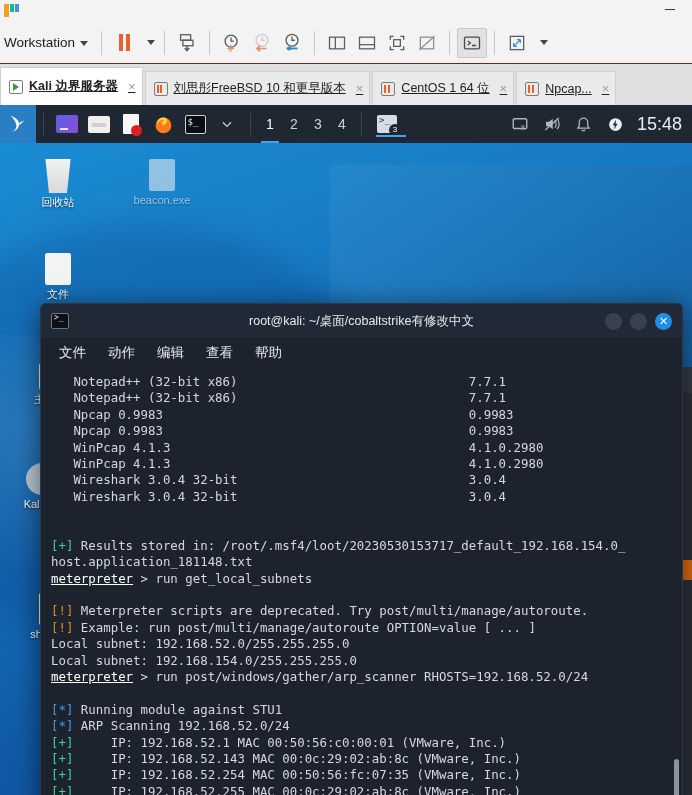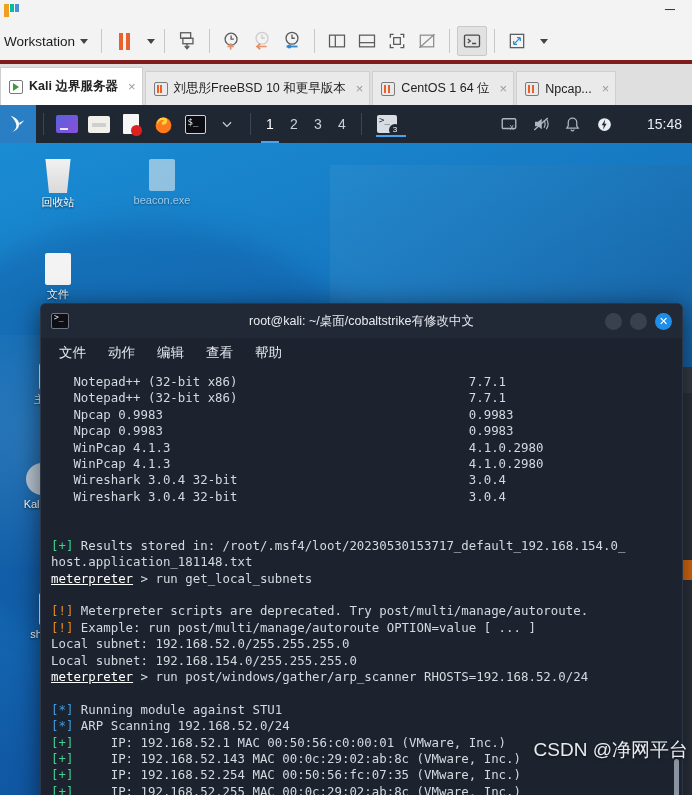--- a/index.html
+++ b/index.html
@@ -21,21 +21,21 @@
   #vm-logo .b3{position:absolute;left:11px;top:1px;width:4px;height:8px;background:#4a90d9;}
   #vm-title{ font-size:13px; color:#1a1a1a; margin-left:14px; white-space:nowrap;}
   #vm-min{
     position:absolute; right:8px; top:2px; width:28px; height:18px;
     font-size:14px; color:#333; text-align:center; line-height:14px;
   }
 
   #vm-toolbar{
     position:absolute; left:0; top:22px; width:692px; height:42px;
     background:#f3f3f3; display:flex; align-items:center; gap:0;
-    border-bottom:4px solid #7f1d1d;
+    border-bottom:1px solid #7f1d1d;
   }
   .tb-menu{ font-size:13.5px; color:#1a1a1a; padding:0 6px 0 4px; white-space:nowrap;}
   .caret{ display:inline-block; width:0;height:0;border-left:4px solid transparent;
           border-right:4px solid transparent;border-top:5px solid #444; margin-left:5px;
           vertical-align:middle;}
   .tb-sep{ width:1px; height:24px; background:#c8c8c8; margin:0 7px;}
   .tb-btn{ width:30px; height:30px; display:flex;align-items:center;justify-content:center;
            position:relative; }
   .tb-btn.active{ background:#e2e2e2; border:1px solid #c9c9c9; border-radius:2px;}
   .pause-ico{ display:flex; gap:3px;}
@@ -44,21 +44,21 @@
 
   
   #vm-tabs{
     position:absolute; left:0; top:64px; width:692px; height:41px;
     background:#dfdfdf; display:flex; align-items:flex-end;
   }
   .vtab{
     height:34px; display:flex; align-items:center; gap:6px;
     padding:0 6px 0 8px; background:#eaeaea; border:1px solid #cfcfcf;
     border-bottom:none; font-size:12.5px; color:#222; white-space:nowrap;
-    position:relative; margin-right:2px;
+    position:relative; margin-right:2px;text-decoration:underline;
   }
   .vtab.sel{ background:#fff; height:38px; font-weight:bold;}
   .vtab .tico{ width:14px;height:14px; position:relative; flex:none;}
   .tico .frame{position:absolute;inset:0;border:1.5px solid #7b7b7b;border-radius:2px;}
   .tico .bars{position:absolute;left:3px;top:3px;width:7px;height:8px;}
   .tico .bars i{display:block;width:2px;height:8px;background:#e8612c;float:left;margin-right:1.5px;}
   .tico .play{position:absolute;left:4px;top:3px;width:0;height:0;
      border-left:6px solid #3d9c3d;border-top:4px solid transparent;border-bottom:4px solid transparent;}
   .vtab .tx{ color:#999; font-size:13px; font-weight:normal; margin-left:4px;}
 
@@ -82,21 +82,21 @@
     background:#1f2733; display:flex; align-items:center;
   }
   #kmenu{ width:36px;height:38px;background:#2a7fc4;display:flex;align-items:center;justify-content:center;}
   .kp-sep{ width:1px;height:22px;background:#3b4554; margin:0 7px;}
   .kp-ico{ width:26px;height:26px;margin:0 3px;display:flex;align-items:center;justify-content:center;position:relative;}
   .wsnum{ width:24px;height:38px;display:flex;align-items:center;justify-content:center;
           color:#c9d1da;font-size:14px;position:relative;}
   .wsnum.on{ color:#ffffff;}
   .wsnum.on:after{content:"";position:absolute;left:3px;right:3px;bottom:0;height:2px;background:#4aa3e8;}
   #ktray{ margin-left:auto; display:flex;align-items:center;gap:0; padding-right:6px;}
-  #kclock{ color:#e8edf2; font-size:14px; margin-left:26px; margin-right:4px;}
+  #kclock{ color:#e8edf2; font-size:18px; margin-left:5px; margin-right:4px;}
 
   
   .dicon{ position:absolute; width:84px; text-align:center; color:#fff; font-size:11px;
           text-shadow:0 1px 2px rgba(0,0,0,.75); line-height:1.2;}
   .dicon .glyph{ margin:0 auto 3px; }
 
   
   .trash{ width:30px;height:34px;margin:0 auto;
           background:linear-gradient(180deg,#f2f2f2,#d9d9d9);
           clip-path:polygon(8% 0,92% 0,80% 100%,20% 100%); }
@@ -440,14 +440,13 @@
       <span>文件</span>
       <span>动作</span>
       <span>编辑</span>
       <span>查看</span>
       <span>帮助</span>
     </div>
     <div id="term-body"><div class="ln">   Notepad++ (32-bit x86)                               7.7.1</div><div class="ln">   Notepad++ (32-bit x86)                               7.7.1</div><div class="ln">   Npcap 0.9983                                         0.9983</div><div class="ln">   Npcap 0.9983                                         0.9983</div><div class="ln">   WinPcap 4.1.3                                        4.1.0.2980</div><div class="ln">   WinPcap 4.1.3                                        4.1.0.2980</div><div class="ln">   Wireshark 3.0.4 32-bit                               3.0.4</div><div class="ln">   Wireshark 3.0.4 32-bit                               3.0.4</div><div class="ln"></div><div class="ln"></div><div class="ln"><span class="c-green">[+]</span> Results stored in: /root/.msf4/loot/20230530153717_default_192.168.154.0_</div><div class="ln">host.application_181148.txt</div><div class="ln"><span class="c-prompt">meterpreter</span> &gt; run get_local_subnets</div><div class="ln"></div><div class="ln"><span class="c-orange">[!]</span> Meterpreter scripts are deprecated. Try post/multi/manage/autoroute.</div><div class="ln"><span class="c-orange">[!]</span> Example: run post/multi/manage/autoroute OPTION=value [ ... ]</div><div class="ln">Local subnet: 192.168.52.0/255.255.255.0</div><div class="ln">Local subnet: 192.168.154.0/255.255.255.0</div><div class="ln"><span class="c-prompt">meterpreter</span> &gt; run post/windows/gather/arp_scanner RHOSTS=192.168.52.0/24</div><div class="ln"></div><div class="ln"><span class="c-blue">[*]</span> Running module against STU1</div><div class="ln"><span class="c-blue">[*]</span> ARP Scanning 192.168.52.0/24</div><div class="ln"><span class="c-green">[+]</span>     IP: 192.168.52.1 MAC 00:50:56:c0:00:01 (VMware, Inc.)</div><div class="ln"><span class="c-green">[+]</span>     IP: 192.168.52.143 MAC 00:0c:29:02:ab:8c (VMware, Inc.)</div><div class="ln"><span class="c-green">[+]</span>     IP: 192.168.52.254 MAC 00:50:56:fc:07:35 (VMware, Inc.)</div><div class="ln"><span class="c-green">[+]</span>     IP: 192.168.52.255 MAC 00:0c:29:02:ab:8c (VMware, Inc.)</div></div>
     <div id="term-scroll"></div>
   </div>
 
-  <div id="csdn">CSDN @净网平台</div>
 </div>
 
 </body></html>

